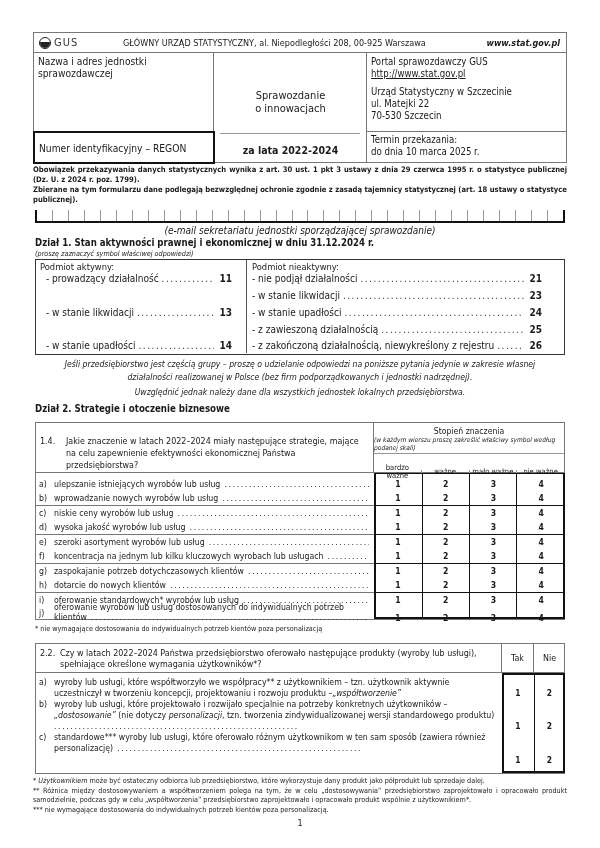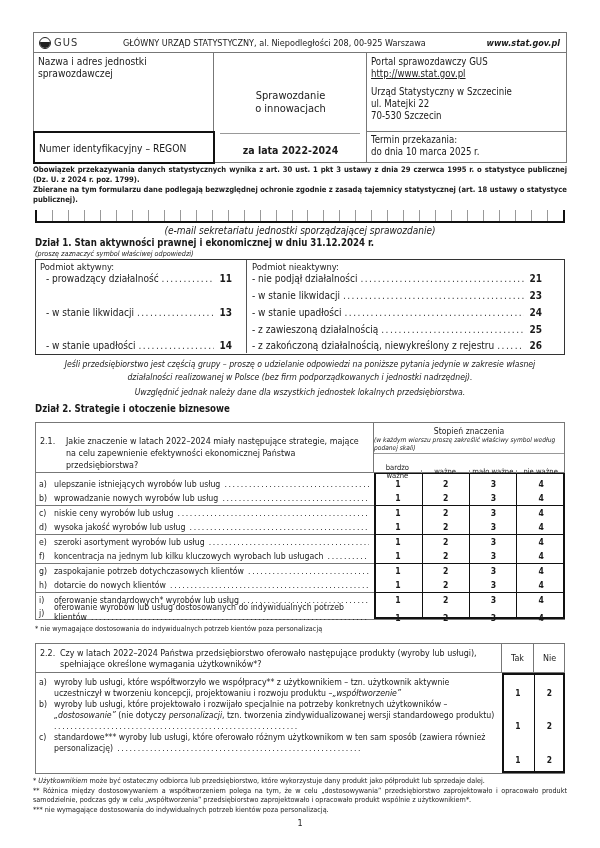--- a/index.html
+++ b/index.html
@@ -229,21 +229,21 @@
 
   <div class="abs groupnote">
     <div style="padding:0 14px"><span>Jeśli przedsiębiorstwo jest częścią grupy – proszę o udzielanie odpowiedzi na poniższe pytania </span><b>jedynie w zakresie własnej działalności</b><span> realizowanej w Polsce (bez firm podporządkowanych i jednostki nadrzędnej).</span></div>
     <div style="margin-top:3px">Uwzględnić jednak należy dane dla wszystkich jednostek lokalnych przedsiębiorstwa.</div>
   </div>
 
   <div class="abs sec2-title">Dział 2. Strategie i otoczenie biznesowe</div>
 
   <div class="abs t21" id="t21">
     <div class="abs t21-q">
-      <span class="abs" style="left:4px;top:12px">2.1.</span>
+      <span class="abs" style="left:4px;top:12px">1.4.</span>
       <div class="abs" style="left:30px;top:12px;width:300px"><span>Jakie znaczenie w latach 2022–2024 miały </span><b>następujące strategie,</b><span> mające na celu zapewnienie efektywności ekonomicznej Państwa przedsiębiorstwa?</span></div>
     </div>
     <div class="abs t21-scale">
       <div class="abs scale-title">Stopień znaczenia</div>
       <div class="abs scale-note">(w każdym wierszu proszę zakreślić właściwy symbol według podanej skali)</div>
       <div class="abs scale-cols">
         <div>bardzo ważne</div>
         <div>ważne</div>
         <div>mało ważne</div>
         <div>nie ważne</div>

